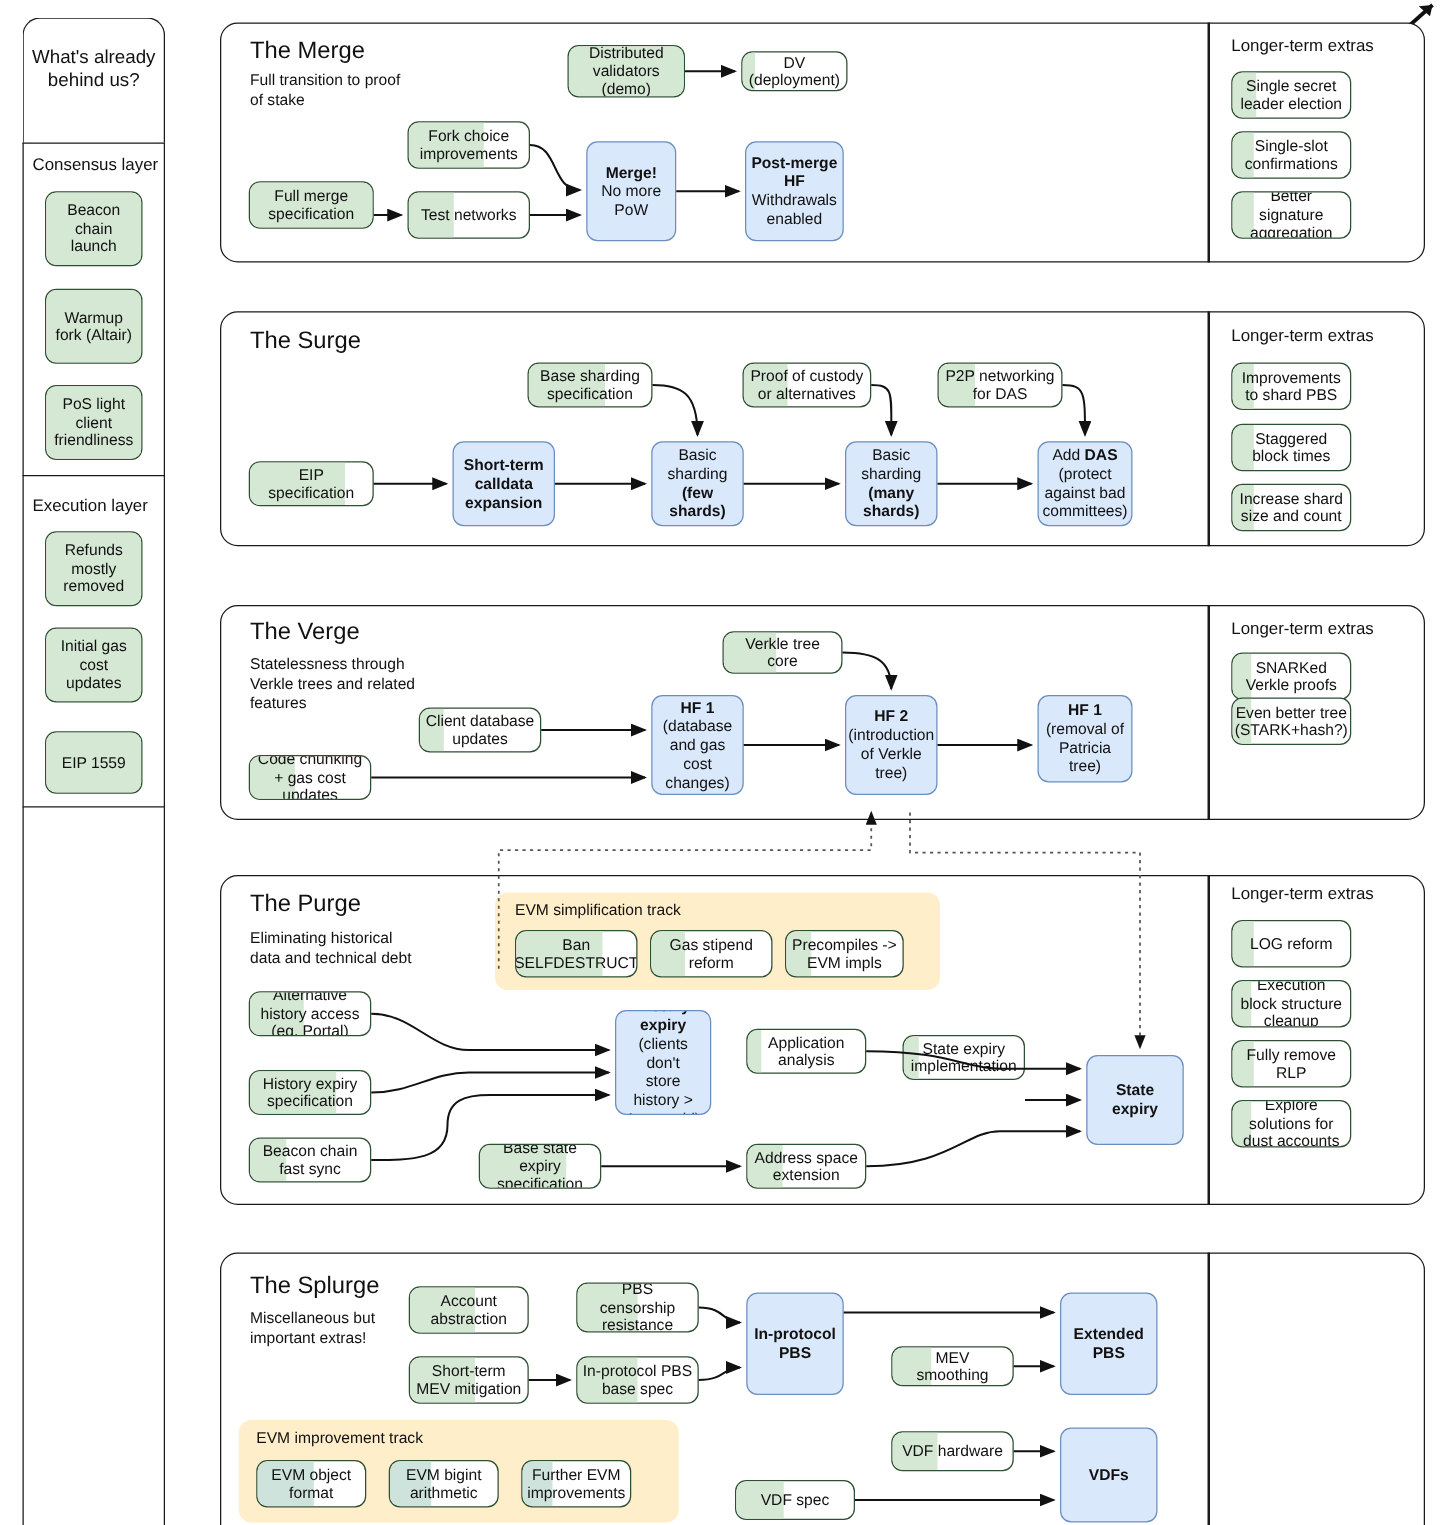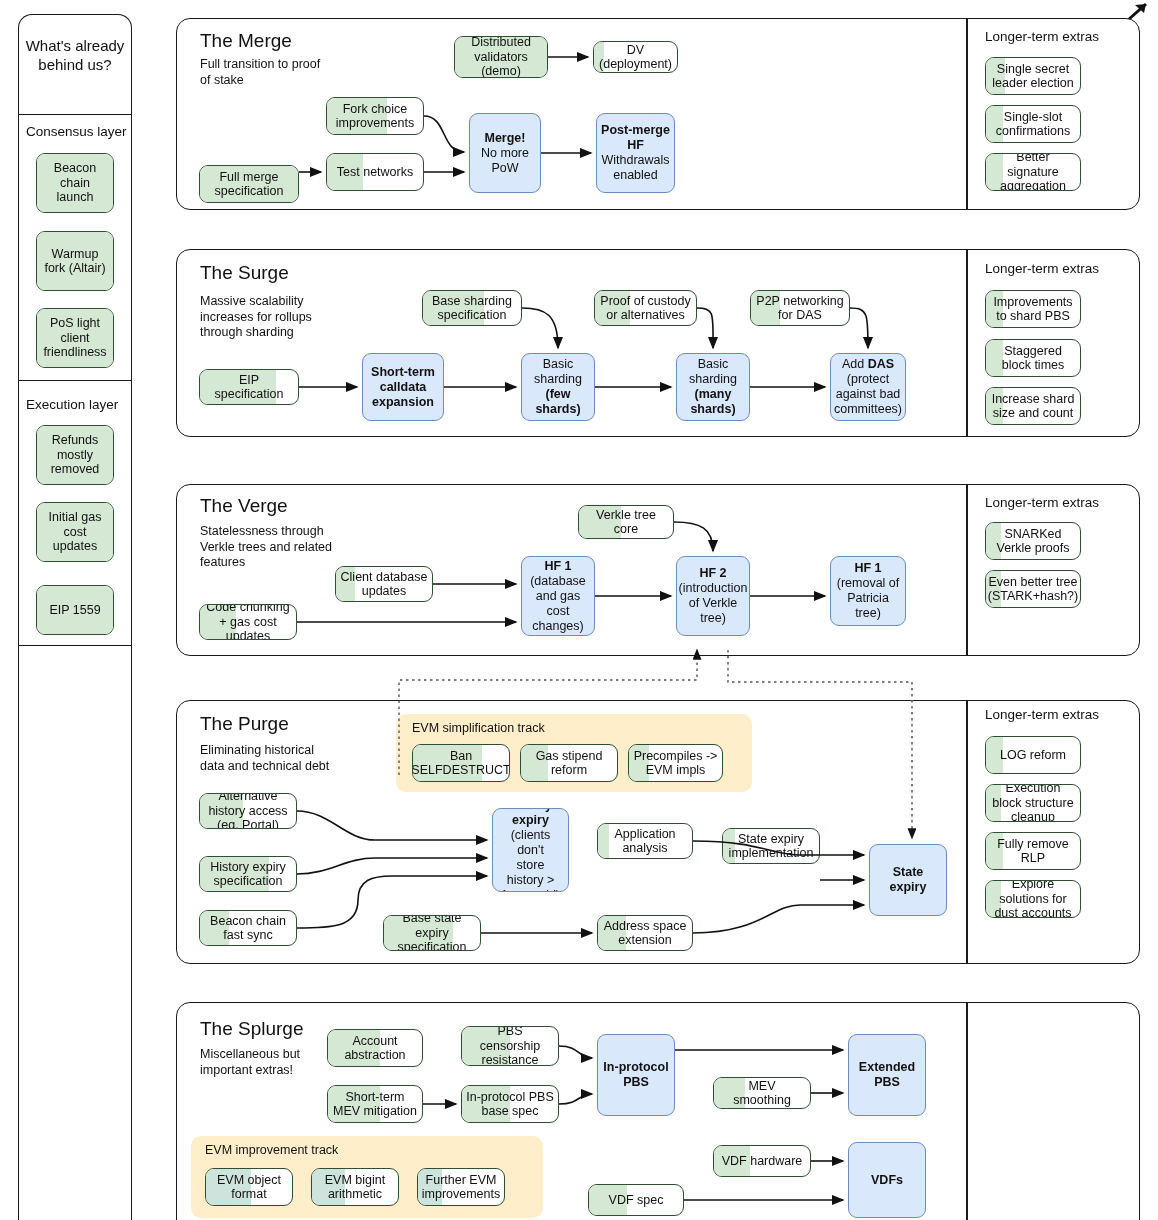--- a/index.html
+++ b/index.html
@@ -92,21 +92,21 @@
     <div class="txt">Distributed validators (demo)</div>
   </div>
   <div class="node" style="left:593px;top:41px;width:85px;height:32px;">
     <div class="fill" style="width:12%"></div>
     <div class="txt">DV (deployment)</div>
   </div>
   <div class="node" style="left:326px;top:97px;width:98px;height:38px;">
     <div class="fill" style="width:62%"></div>
     <div class="txt">Fork choice improvements</div>
   </div>
-  <div class="node" style="left:199px;top:165px;width:100px;height:38px;">
+  <div class="node" style="left:199px;top:145px;width:100px;height:38px;">
     <div class="fill" style="width:100%"></div>
     <div class="txt">Full merge specification</div>
   </div>
   <div class="node" style="left:326px;top:153px;width:98px;height:38px;">
     <div class="fill" style="width:38%"></div>
     <div class="txt">Test networks</div>
   </div>
   <div class="node blue" style="left:596px;top:113px;width:79px;height:80px;">
     <div class="txt"><b>Post-merge</b><br><b>HF</b><br>Withdrawals<br>enabled</div>
   </div>
@@ -124,21 +124,20 @@
     <div class="txt">Single-slot confirmations</div>
   </div>
   <div class="node" style="left:985px;top:153px;width:96px;height:38px;">
     <div class="fill" style="width:18%"></div>
     <div class="txt">Better signature aggregation</div>
   </div>
 
   <div class="panel" style="left:176px;top:249px;width:964px;height:188px;"></div>
   <div class="panel-divider" style="left:966px;top:249px;height:188px;"></div>
   <div class="sec-title" style="left:200px;top:262px;">The Surge</div>
-  <div class="sec-sub" style="left:200px;top:294px;width:135px;"><span>Massive scalability increases for rollups through sharding</span></div>
 
   <div class="node" style="left:422px;top:290px;width:100px;height:36px;">
     <div class="fill" style="width:62%"></div>
     <div class="txt">Base sharding specification</div>
   </div>
   <div class="node" style="left:594px;top:290px;width:103px;height:36px;">
     <div class="fill" style="width:35%"></div>
     <div class="txt">Proof of custody or alternatives</div>
   </div>
   <div class="node" style="left:750px;top:290px;width:100px;height:36px;">
@@ -201,21 +200,21 @@
   </div>
   <div class="node blue" style="left:830px;top:556px;width:76px;height:70px;">
     <div class="txt"><b>HF 1</b><br>(removal of<br>Patricia tree)</div>
   </div>
 
   <div class="extras-title" style="left:985px;top:495px;">Longer-term extras</div>
   <div class="node" style="left:985px;top:522px;width:96px;height:38px;">
     <div class="fill" style="width:16%"></div>
     <div class="txt">SNARKed Verkle proofs</div>
   </div>
-  <div class="node" style="left:985px;top:570px;width:96px;height:38px;">
+  <div class="node" style="left:985px;top:558px;width:96px;height:38px;">
     <div class="fill" style="width:16%"></div>
     <div class="txt">Even better tree (STARK+hash?)</div>
   </div>
 
   <div class="panel" style="left:176px;top:700px;width:964px;height:264px;"></div>
   <div class="panel-divider" style="left:966px;top:700px;height:264px;"></div>
   <div class="sec-title" style="left:200px;top:713px;">The Purge</div>
   <div class="sec-sub" style="left:200px;top:743px;width:140px;"><span>Eliminating historical data and technical debt</span></div>
 
   <div class="track" style="left:396px;top:714px;width:356px;height:78px;"></div>

